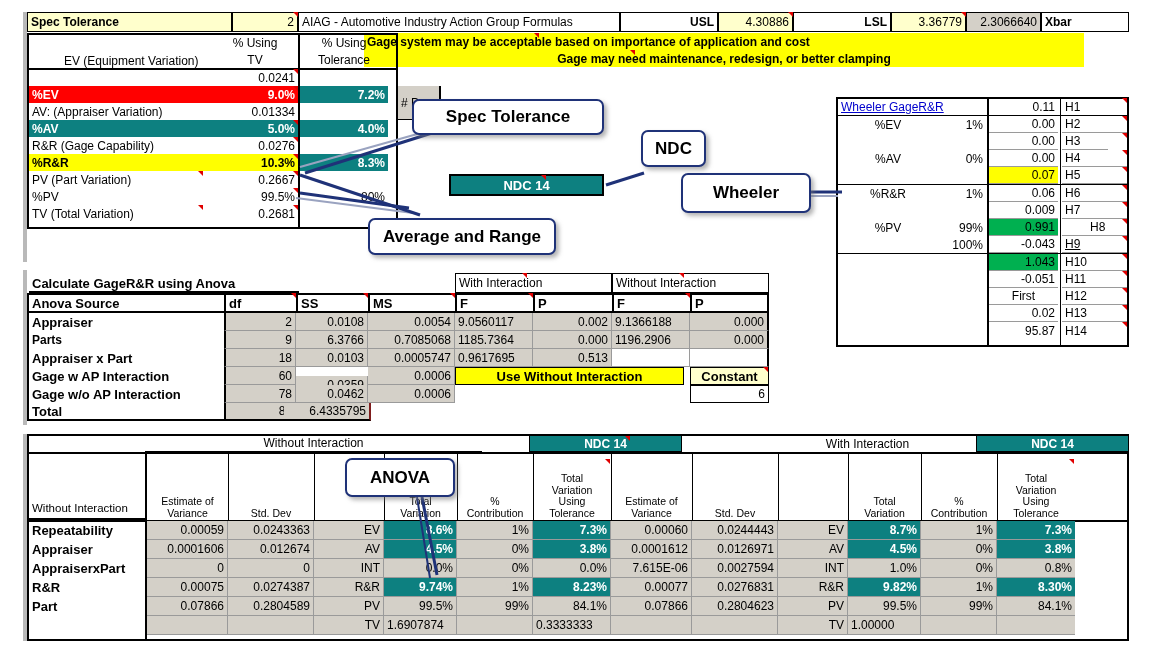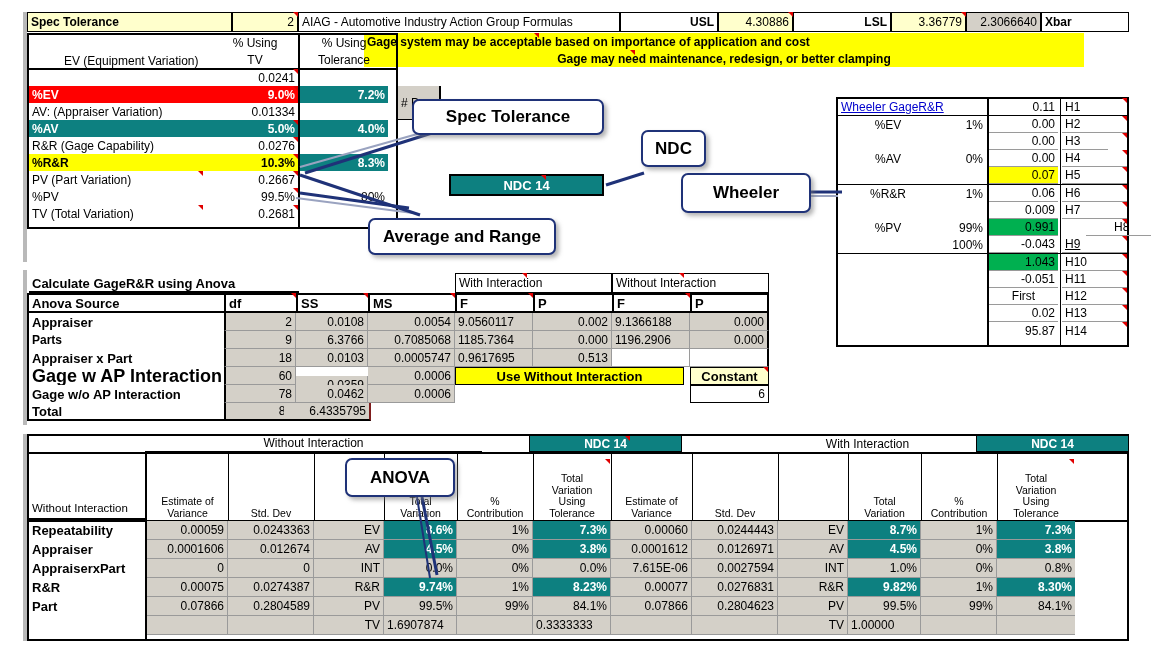--- a/index.html
+++ b/index.html
@@ -181,21 +181,21 @@
 <div class="cell l thin-b" style="left:1062px;top:185px;width:65px;height:17px;">H6</div>
 <div class="tri" style="left:1122px;top:185px;"></div>
 
 <div class="cell r thin-b" style="left:989px;top:202px;width:69px;height:17px;">0.009</div>
 <div class="cell l thin-b" style="left:1062px;top:202px;width:65px;height:17px;">H7</div>
 <div class="tri" style="left:1122px;top:202px;"></div>
 
 <div class="cell c" style="left:838px;top:219px;width:100px;height:17px;">%PV</div>
 <div class="cell r" style="left:938px;top:219px;width:48px;height:17px;">99%</div>
 <div class="cell r grn thin-b" style="left:989px;top:219px;width:69px;height:17px;">0.991</div>
-<div class="cell l thin-b" style="left:1086px;top:219px;width:65px;height:17px;padding-left:28px;">H8</div>
+<div class="cell l thin-b" style="left:1062px;top:219px;width:65px;height:17px;padding-left:28px;">H8</div>
 <div class="tri" style="left:1122px;top:219px;"></div>
 
 <div class="cell r" style="left:938px;top:236px;width:48px;height:17px;">100%</div>
 <div class="cell r thin-b" style="left:989px;top:236px;width:69px;height:17px;">-0.043</div>
 <div class="cell l thin-b" style="left:1062px;top:236px;width:65px;height:17px;text-decoration:underline;">H9</div>
 <div class="tri" style="left:1122px;top:236px;"></div>
 <div class="abs" style="left:836px;top:253px;width:293px;height:0;border-top:1px solid #000;"></div>
 
 <div class="cell r grn thin-b" style="left:989px;top:254px;width:69px;height:17px;">1.043</div>
 <div class="cell l thin-b" style="left:1062px;top:254px;width:65px;height:17px;">H10</div>
@@ -258,21 +258,21 @@
 
 <div class="cell l b bd-l" style="left:27px;top:349px;width:197px;height:18px;border-left:2px solid #000;font-size:13px;">Appraiser x Part</div>
 <div class="cell r gray thin-b thin-r" style="left:224px;top:349px;width:72px;height:18px;border-left:2px solid #000;">18</div>
 <div class="cell r gray thin-b thin-r" style="left:296px;top:349px;width:72px;height:18px;">0.0103</div>
 <div class="cell r gray thin-b thin-r" style="left:368px;top:349px;width:87px;height:18px;">0.0005747</div>
 <div class="cell l gray thin-b thin-r" style="left:455px;top:349px;width:78px;height:18px;">0.9617695</div>
 <div class="cell r gray thin-b thin-r" style="left:533px;top:349px;width:79px;height:18px;">0.513</div>
 <div class="cell l wht thin-b thin-r" style="left:612px;top:349px;width:78px;height:18px;"></div>
 <div class="cell r wht thin-b" style="left:690px;top:349px;width:79px;height:18px;border-right:2px solid #000;"></div>
 
-<div class="cell l b bd-l" style="left:27px;top:367px;width:197px;height:18px;border-left:2px solid #000;font-size:18px;">Gage w AP Interaction</div>
+<div class="cell l b bd-l" style="left:27px;top:367px;width:197px;height:18px;border-left:2px solid #000;font-size:13px;">Gage w AP Interaction</div>
 <div class="cell r gray thin-b thin-r" style="left:224px;top:367px;width:72px;height:18px;border-left:2px solid #000;">60</div>
 <div class="cell r gray thin-b thin-r" style="left:296px;top:367px;width:72px;height:18px;margin-top:9px;">0.0359</div>
 <div class="cell r gray thin-b thin-r" style="left:368px;top:367px;width:87px;height:18px;">0.0006</div>
 <div class="cell c b yel bdr" style="left:455px;top:367px;width:229px;height:18px;font-size:13px;">Use Without Interaction</div>
 <div class="cell c b lyel bdr" style="left:690px;top:367px;width:79px;height:18px;font-size:13px;">Constant</div>
 <div class="tri" style="left:763px;top:367px;"></div>
 
 <div class="cell l b bd-l" style="left:27px;top:385px;width:197px;height:18px;border-left:2px solid #000;font-size:13px;">Gage w/o AP Interaction</div>
 <div class="cell r gray thin-b thin-r" style="left:224px;top:385px;width:72px;height:18px;border-left:2px solid #000;">78</div>
 <div class="cell r gray thin-b thin-r" style="left:296px;top:385px;width:72px;height:18px;">0.0462</div>

